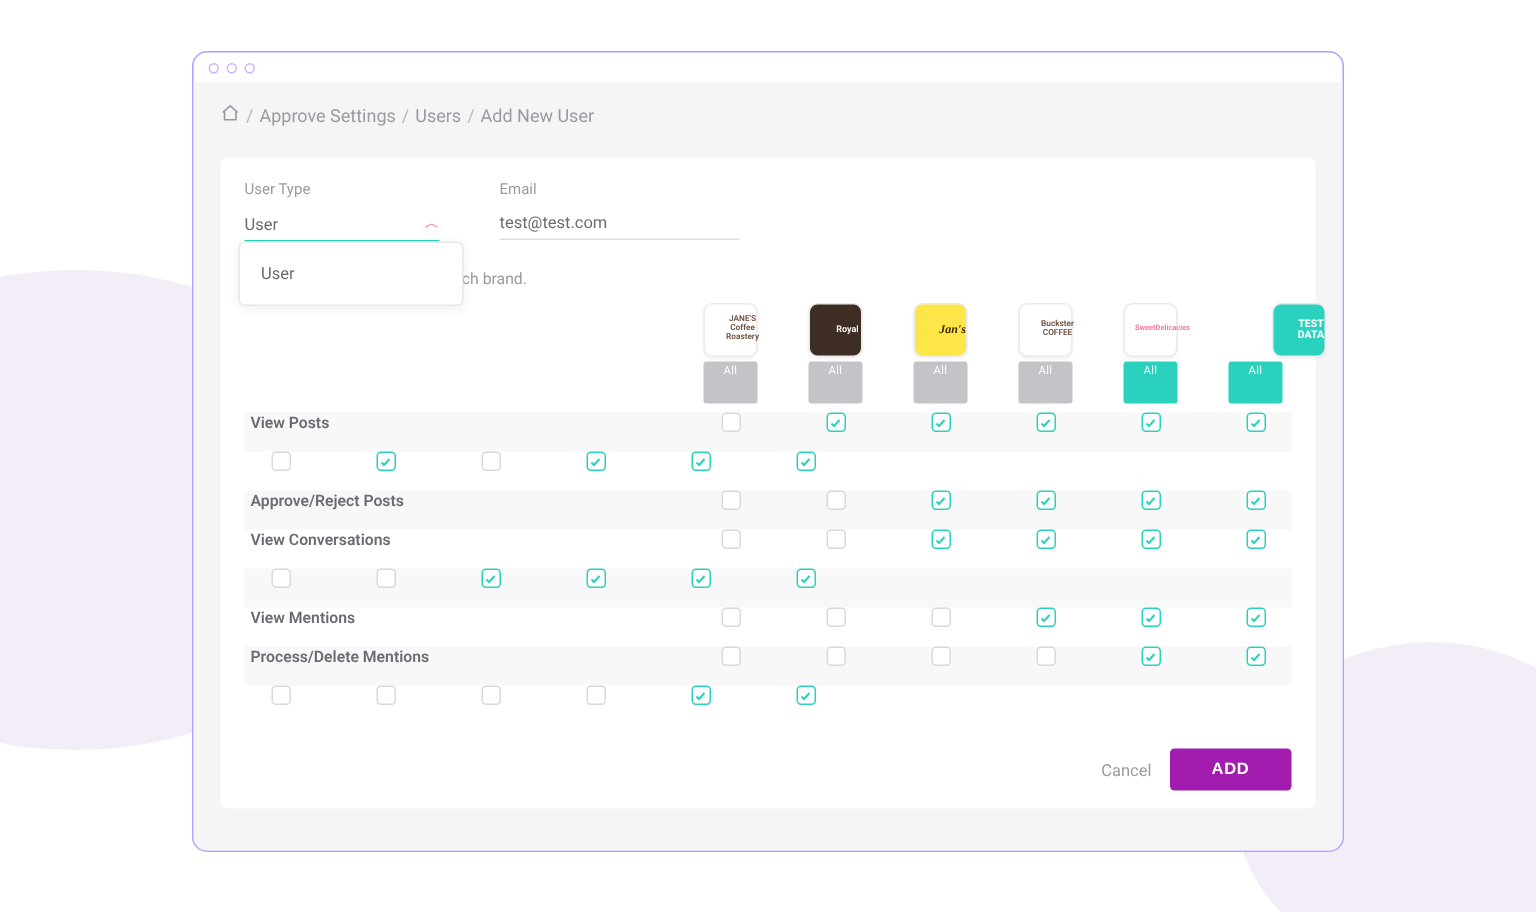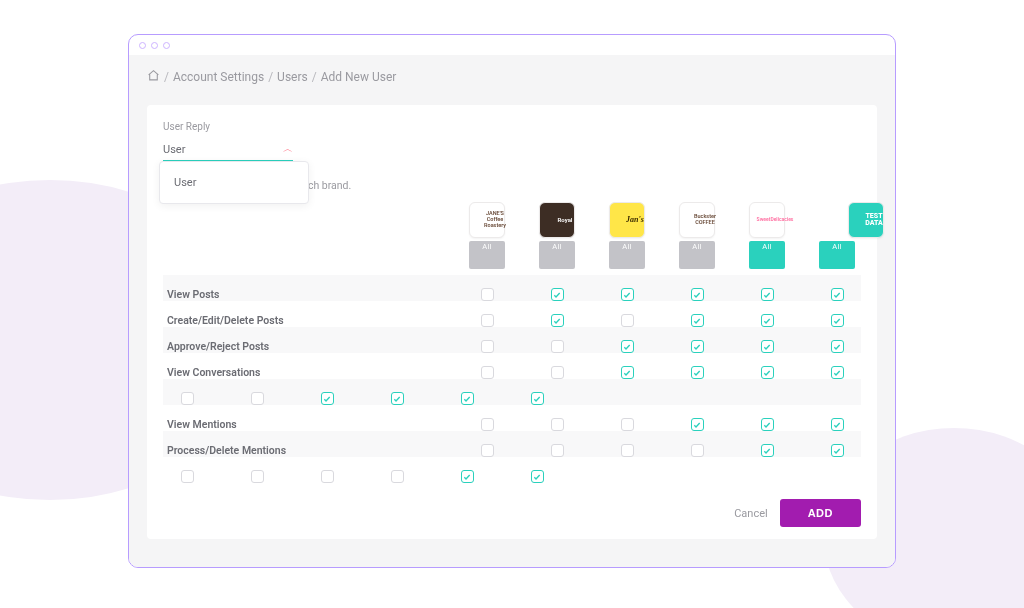--- a/index.html
+++ b/index.html
@@ -92,21 +92,21 @@
   .brand-tile.yellow { background: #ffe648; color: #3a2b00; font-style: italic; font-family: cursive; font-size: 8px; }
   .brand-tile.donut { color: #ff6fa1; font-size: 5px; }
   .brand-tile.test { background: #2ad1bd; color: #fff; font-size: 7px; font-weight: 800; margin-left: 31px; }
   .all-pill {
     width: 36px; height: 28px; line-height: 12px;
     font-size: 7.5px; color: #fff; background: #c3c3c8;
     border-radius: 2px; margin: 0 auto; letter-spacing: .3px;
   }
   .all-pill.active { background: #2ad1bd; }
 
-  .perm-row { display: flex; align-items: flex-end; height: 26px; font-size: 10.5px; color: #6b6c73; padding-left: 4px; font-weight: 600; }
+  .perm-row { display: flex; align-items: flex-start; height: 26px; font-size: 10.5px; color: #6b6c73; padding-left: 4px; font-weight: 600; }
   .perm-row:nth-child(odd) { background: #f8f8f9; }
   .perm-label { flex: 1; }
   .perm-cells { display: flex; gap: 30px; padding-right: 4px; }
   .pcell { width: 40px; display: flex; justify-content: center; }
   .chkbox {
     width: 13px; height: 13px; border-radius: 3px;
     border: 1.5px solid #d9d9de; background: #fff;
     display: flex; align-items: center; justify-content: center;
   }
   .chkbox.checked { border-color: #2ad1bd; }
@@ -136,37 +136,41 @@
 
   <div class="content">
 
     <div class="breadcrumb">
       <span>
         <svg width="13" height="13" viewBox="0 0 24 24" fill="none" stroke="#9a9aa0" stroke-width="2">
             <path d="M3 11l9-8 9 8M5 10v10h14V10"></path>
           </svg>
       </span>
       <span class="sep">/</span>
-      <span>Account Settings</span>
+      <span>Approve Settings</span>
       <span class="sep">/</span>
       <span>Users</span>
       <span class="sep">/</span>
       <span>Add New User</span>
     </div>
 
     <div class="card">
 
       <div class="form-row">
         <div>
-          <div class="field-label">User Reply</div>
+          <div class="field-label">User Type</div>
           <div class="field-value">
             <span>User</span>
             <span class="chevron">︿</span>
           </div>
         </div>
+        <div>
+          <div class="field-label">Email</div>
+          <div class="email-value">test@test.com</div>
+        </div>
       </div>
 
       <div class="dropdown">
         <div>User</div>
       </div>
 
       <div class="helper-text">Manage the permissions for each brand.</div>
 
       <div class="perm-grid">
 
@@ -235,21 +239,20 @@
                 <div class="pcell">
                   <div class="chkbox checked">
                     <svg viewBox="0 0 24 24" fill="none" stroke="#2ad1bd" stroke-width="4">
                       <polyline points="4 13 9 18 20 6"></polyline>
                     </svg>
                   </div>
                 </div>
               </div>
             </div>
             <div class="perm-row">
-              <div class="perm-label">Create/Edit/Delete Posts</div>
               <div class="perm-cells">
                 <div class="pcell">
                   <div class="chkbox"></div>
                 </div>
                 <div class="pcell">
                   <div class="chkbox checked">
                     <svg viewBox="0 0 24 24" fill="none" stroke="#2ad1bd" stroke-width="4">
                       <polyline points="4 13 9 18 20 6"></polyline>
                     </svg>
                   </div>

